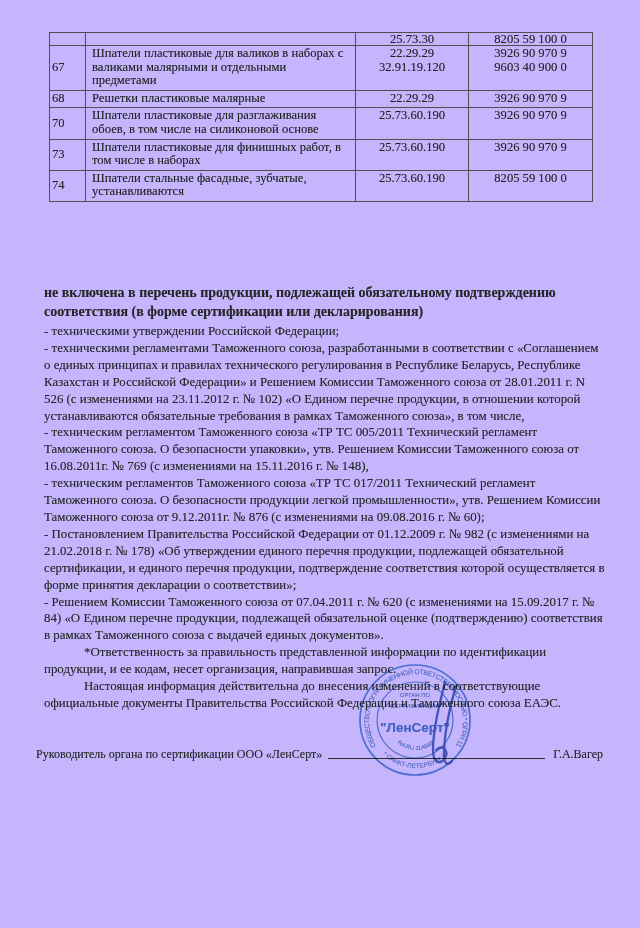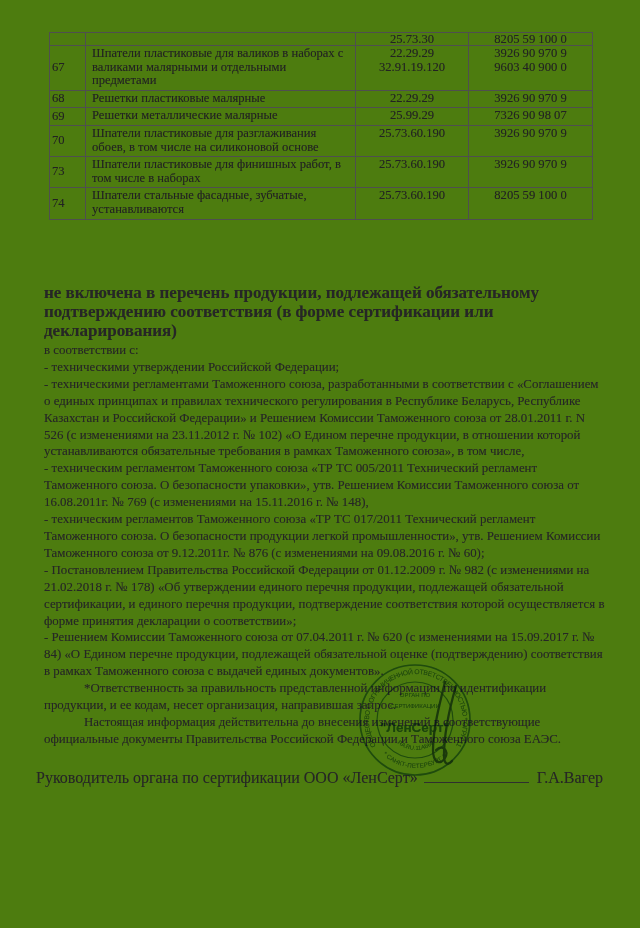--- a/index.html
+++ b/index.html
@@ -1,18 +1,18 @@
 <!DOCTYPE html>
 <html><head>
 <meta charset="utf-8">
 <style>
   html,body { margin:0; padding:0; background:#ffffff; }
   .page {
     position:relative; width:640px; height:928px; overflow:hidden;
-    background:#4d7c0f; color:#262626;
+    background:#c4b5fd; color:#262626;
     font-family:"Liberation Serif","DejaVu Serif",serif;
     text-shadow:0 0 0.3px rgba(40,40,40,0.35);
   }
 
   
   .products-table {
     position:absolute; left:49px; top:32px; width:543px;
     border-collapse:collapse; table-layout:fixed;
     font-size:12.6px; line-height:13.6px; color:#222;
   }
@@ -31,27 +31,27 @@
     content:""; position:absolute; left:-14px; top:-1px; width:13px; height:1px; background:#5a5a5a;
   }
   .products-table tr.partial td { height:12px; line-height:12px; padding-top:0; padding-bottom:0; }
 
   
   .body-text {
     position:absolute; left:44px; top:283px; width:562px;
     font-size:12.9px; line-height:16.9px;
   }
   .body-text p { margin:0; }
-  .body-text p.bold { font-weight:bold; font-size:17px; line-height:19px; margin-bottom:2px; }
+  .body-text p.bold { font-weight:bold; font-size:14px; line-height:19px; margin-bottom:2px; }
   .body-text p.indent { text-indent:40px; }
 
   
   .sig-row {
     position:absolute; left:36px; top:746px; width:567px;
-    display:flex; align-items:center; font-size:16px; line-height:16px;margin-top:24px;
+    display:flex; align-items:center; font-size:12px; line-height:16px;
   }
   .sig-label { white-space:nowrap; }
   .sig-line { flex:1; border-bottom:1px solid #2f2f2f; margin:0 8px 3px 6px; height:12px; }
   .sig-name { white-space:nowrap; }
 
   
   .stamp {
     position:absolute; left:357px; top:662px; width:116px; height:116px;
     mix-blend-mode:multiply; opacity:0.95; z-index:5;
   }
@@ -84,26 +84,20 @@
         <td class="code">3926 90 970 9
 9603 40 900 0</td>
       </tr>
       <tr>
         <td class="num">68</td>
         <td class="desc">Решетки пластиковые малярные</td>
         <td class="code">22.29.29</td>
         <td class="code">3926 90 970 9</td>
       </tr>
       <tr>
-        <td class="num">69</td>
-        <td class="desc">Решетки металлические малярные</td>
-        <td class="code">25.99.29</td>
-        <td class="code">7326 90 98 07</td>
-      </tr>
-      <tr>
         <td class="num">70</td>
         <td class="desc">Шпатели пластиковые для разглаживания обоев, в том числе на силиконовой основе</td>
         <td class="code">25.73.60.190</td>
         <td class="code">3926 90 970 9</td>
       </tr>
       <tr>
         <td class="num">73</td>
         <td class="desc">Шпатели пластиковые для финишных работ, в том числе в наборах</td>
         <td class="code">25.73.60.190</td>
         <td class="code">3926 90 970 9</td>
@@ -112,21 +106,20 @@
         <td class="num">74</td>
         <td class="desc">Шпатели стальные фасадные, зубчатые, устанавливаются</td>
         <td class="code">25.73.60.190</td>
         <td class="code">8205 59 100 0</td>
       </tr>
     </tbody>
   </table>
 
   <div class="body-text">
     <p class="bold">не включена в перечень продукции, подлежащей обязательному подтверждению соответствия (в форме сертификации или декларирования)</p>
-    <p>в соответствии с:</p>
     <p>- техническими утверждении Российской Федерации;</p>
     <p>- техническими регламентами Таможенного союза, разработанными в соответствии с «Соглашением о единых принципах и правилах технического регулирования в Республике Беларусь, Республике Казахстан и Российской Федерации» и Решением Комиссии Таможенного союза от 28.01.2011 г. N 526 (с изменениями на 23.11.2012 г. № 102) «О Едином перечне продукции, в отношении которой устанавливаются обязательные требования в рамках Таможенного союза», в том числе,</p>
     <p>- техническим регламентом  Таможенного союза «ТР ТС 005/2011 Технический регламент Таможенного союза. О безопасности упаковки», утв. Решением Комиссии Таможенного союза от 16.08.2011г. № 769 (с изменениями на 15.11.2016 г. № 148),</p>
     <p>- техническим регламентов Таможенного союза «ТР ТС 017/2011 Технический регламент Таможенного союза. О безопасности продукции легкой промышленности», утв. Решением Комиссии Таможенного союза от 9.12.2011г.  № 876 (с изменениями на 09.08.2016 г. № 60);</p>
     <p>- Постановлением Правительства Российской Федерации от 01.12.2009 г. № 982 (с изменениями на 21.02.2018 г. №  178) «Об утверждении единого перечня продукции, подлежащей обязательной сертификации, и единого перечня продукции, подтверждение соответствия которой осуществляется в форме принятия декларации о соответствии»;</p>
     <p>- Решением Комиссии Таможенного союза от 07.04.2011 г.  № 620 (с изменениями на 15.09.2017 г. № 84) «О Едином перечне продукции, подлежащей обязательной оценке (подтверждению) соответствия в рамках Таможенного союза с выдачей единых документов».</p>
     <p class="indent">*Ответственность за правильность представленной информации по идентификации продукции, и ее кодам, несет организация, направившая запрос.</p>
     <p class="indent">Настоящая информация действительна до внесения изменений в соответствующие официальные документы Правительства Российской Федерации и Таможенного союза ЕАЭС.</p>
   </div>
 

